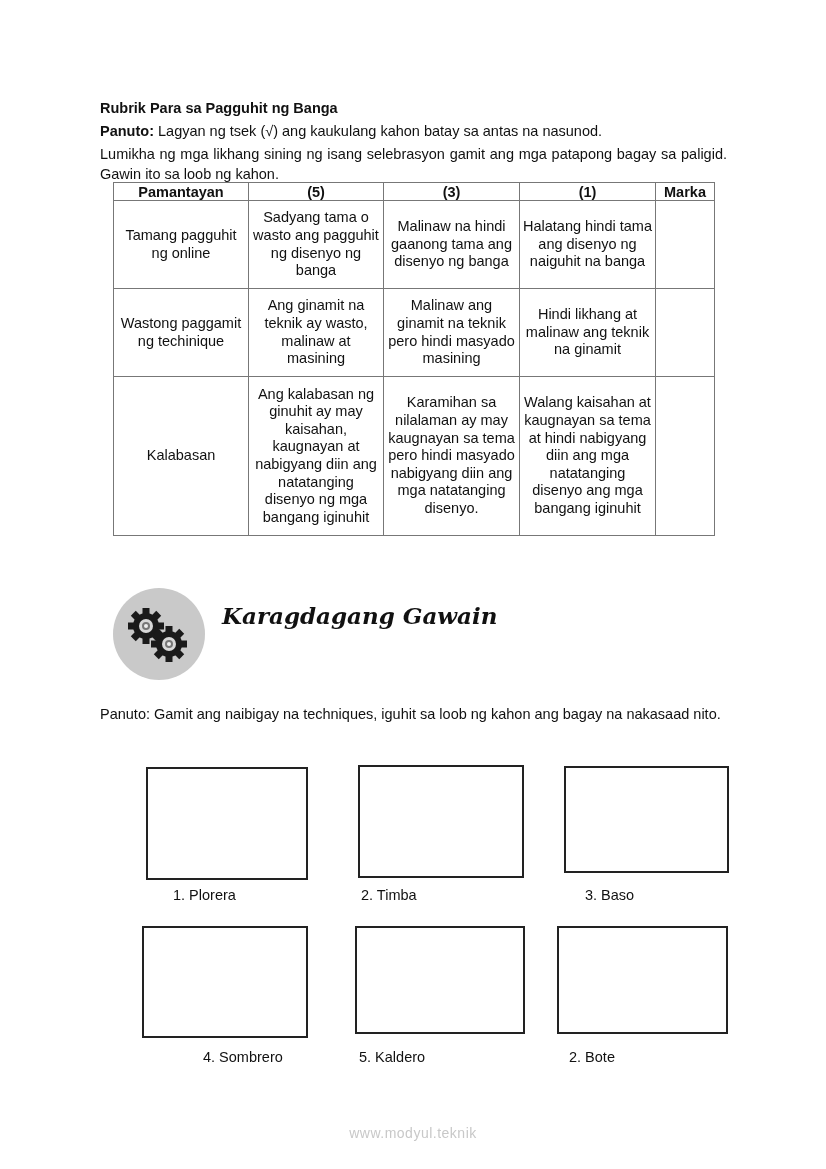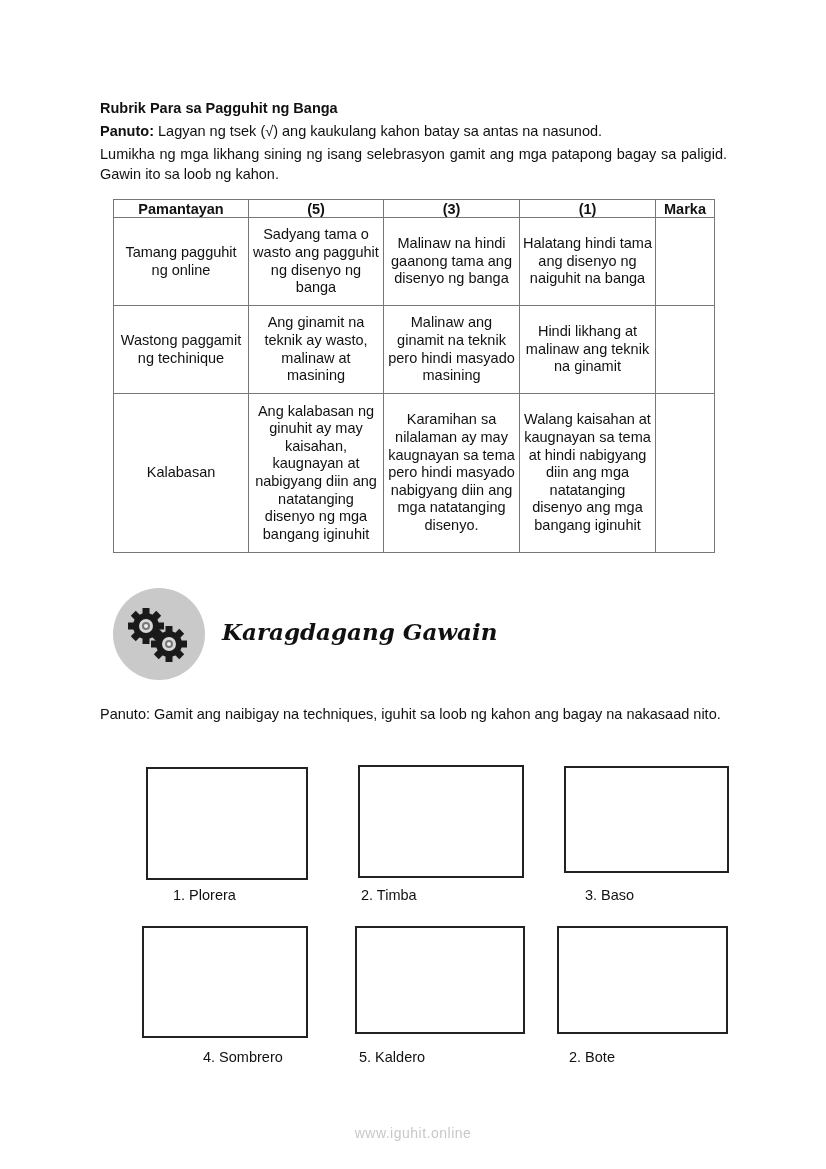--- a/index.html
+++ b/index.html
@@ -8,38 +8,38 @@
     font-family: "Liberation Sans", sans-serif; color: #111;
   }
   .abs { position: absolute; }
   .title { left: 100px; top: 100px; font-size: 14.5px; font-weight: bold; }
   .p { left: 100px; font-size: 14.5px; line-height: 20px; }
   .instr1 { top: 121px; width: 630px; }
   .instr1 b { font-weight: bold; }
   .instr2 { top: 144px; width: 627px; text-align: justify; text-align-last: left; }
 
   table.rubric {
-    position: absolute; left: 113px; top: 199px;
+    position: absolute; left: 113px; top: 182px;
     border-collapse: collapse; font-size: 14.5px; line-height: 17.6px;
   }
   table.rubric th, table.rubric td {
     border: 1px solid #777; text-align: center; vertical-align: middle; padding: 0 3px;
   }
   table.rubric th { font-weight: bold; height: 17px; line-height: 16px; }
   .c0 { width: 128px; } .c1 { width: 128px; } .c2 { width: 129px; } .c3 { width: 129px; } .c4 { width: 52px; }
   tr.r1 td { height: 87px; }
   tr.r2 td { height: 87px; }
   tr.r3 td { height: 158px; }
 
   .gear-circle {
     left: 113px; top: 588px; width: 92px; height: 92px; border-radius: 50%;
     background: #c9c9c9;
   }
   .heading {
-    left: 222px; top: 618px; font-family: "DejaVu Serif", serif; font-style: italic;
+    left: 222px; top: 602px; font-family: "DejaVu Serif", serif; font-style: italic;
     font-weight: bold; font-size: 23px; color: #111;
   }
   .instr3 { top: 704px; width: 630px; }
 
   .box { border: 2px solid #222; background: #fff; box-sizing: border-box; }
   .lbl { font-size: 14.5px; }
   .wm { left: 0; width: 826px; top: 1125px; text-align: center; font-size: 14px; color: #c8c8c8; letter-spacing: 0.5px; }
 </style>
 </head>
 <body>
@@ -133,13 +133,13 @@
 
 <div class="abs box" style="left:142px; top:926px; width:166px; height:112px;"></div>
 <div class="abs lbl" style="left:175px; top:1049px;margin-left:28px;">4. Sombrero</div>
 
 <div class="abs box" style="left:355px; top:926px; width:170px; height:108px;"></div>
 <div class="abs lbl" style="left:359px; top:1049px;">5. Kaldero</div>
 
 <div class="abs box" style="left:557px; top:926px; width:171px; height:108px;"></div>
 <div class="abs lbl" style="left:569px; top:1049px;">2. Bote</div>
 
-<div class="abs wm">www.iguhit.online</div>
+<div class="abs wm">www.modyul.teknik</div>
 
 </body></html>

